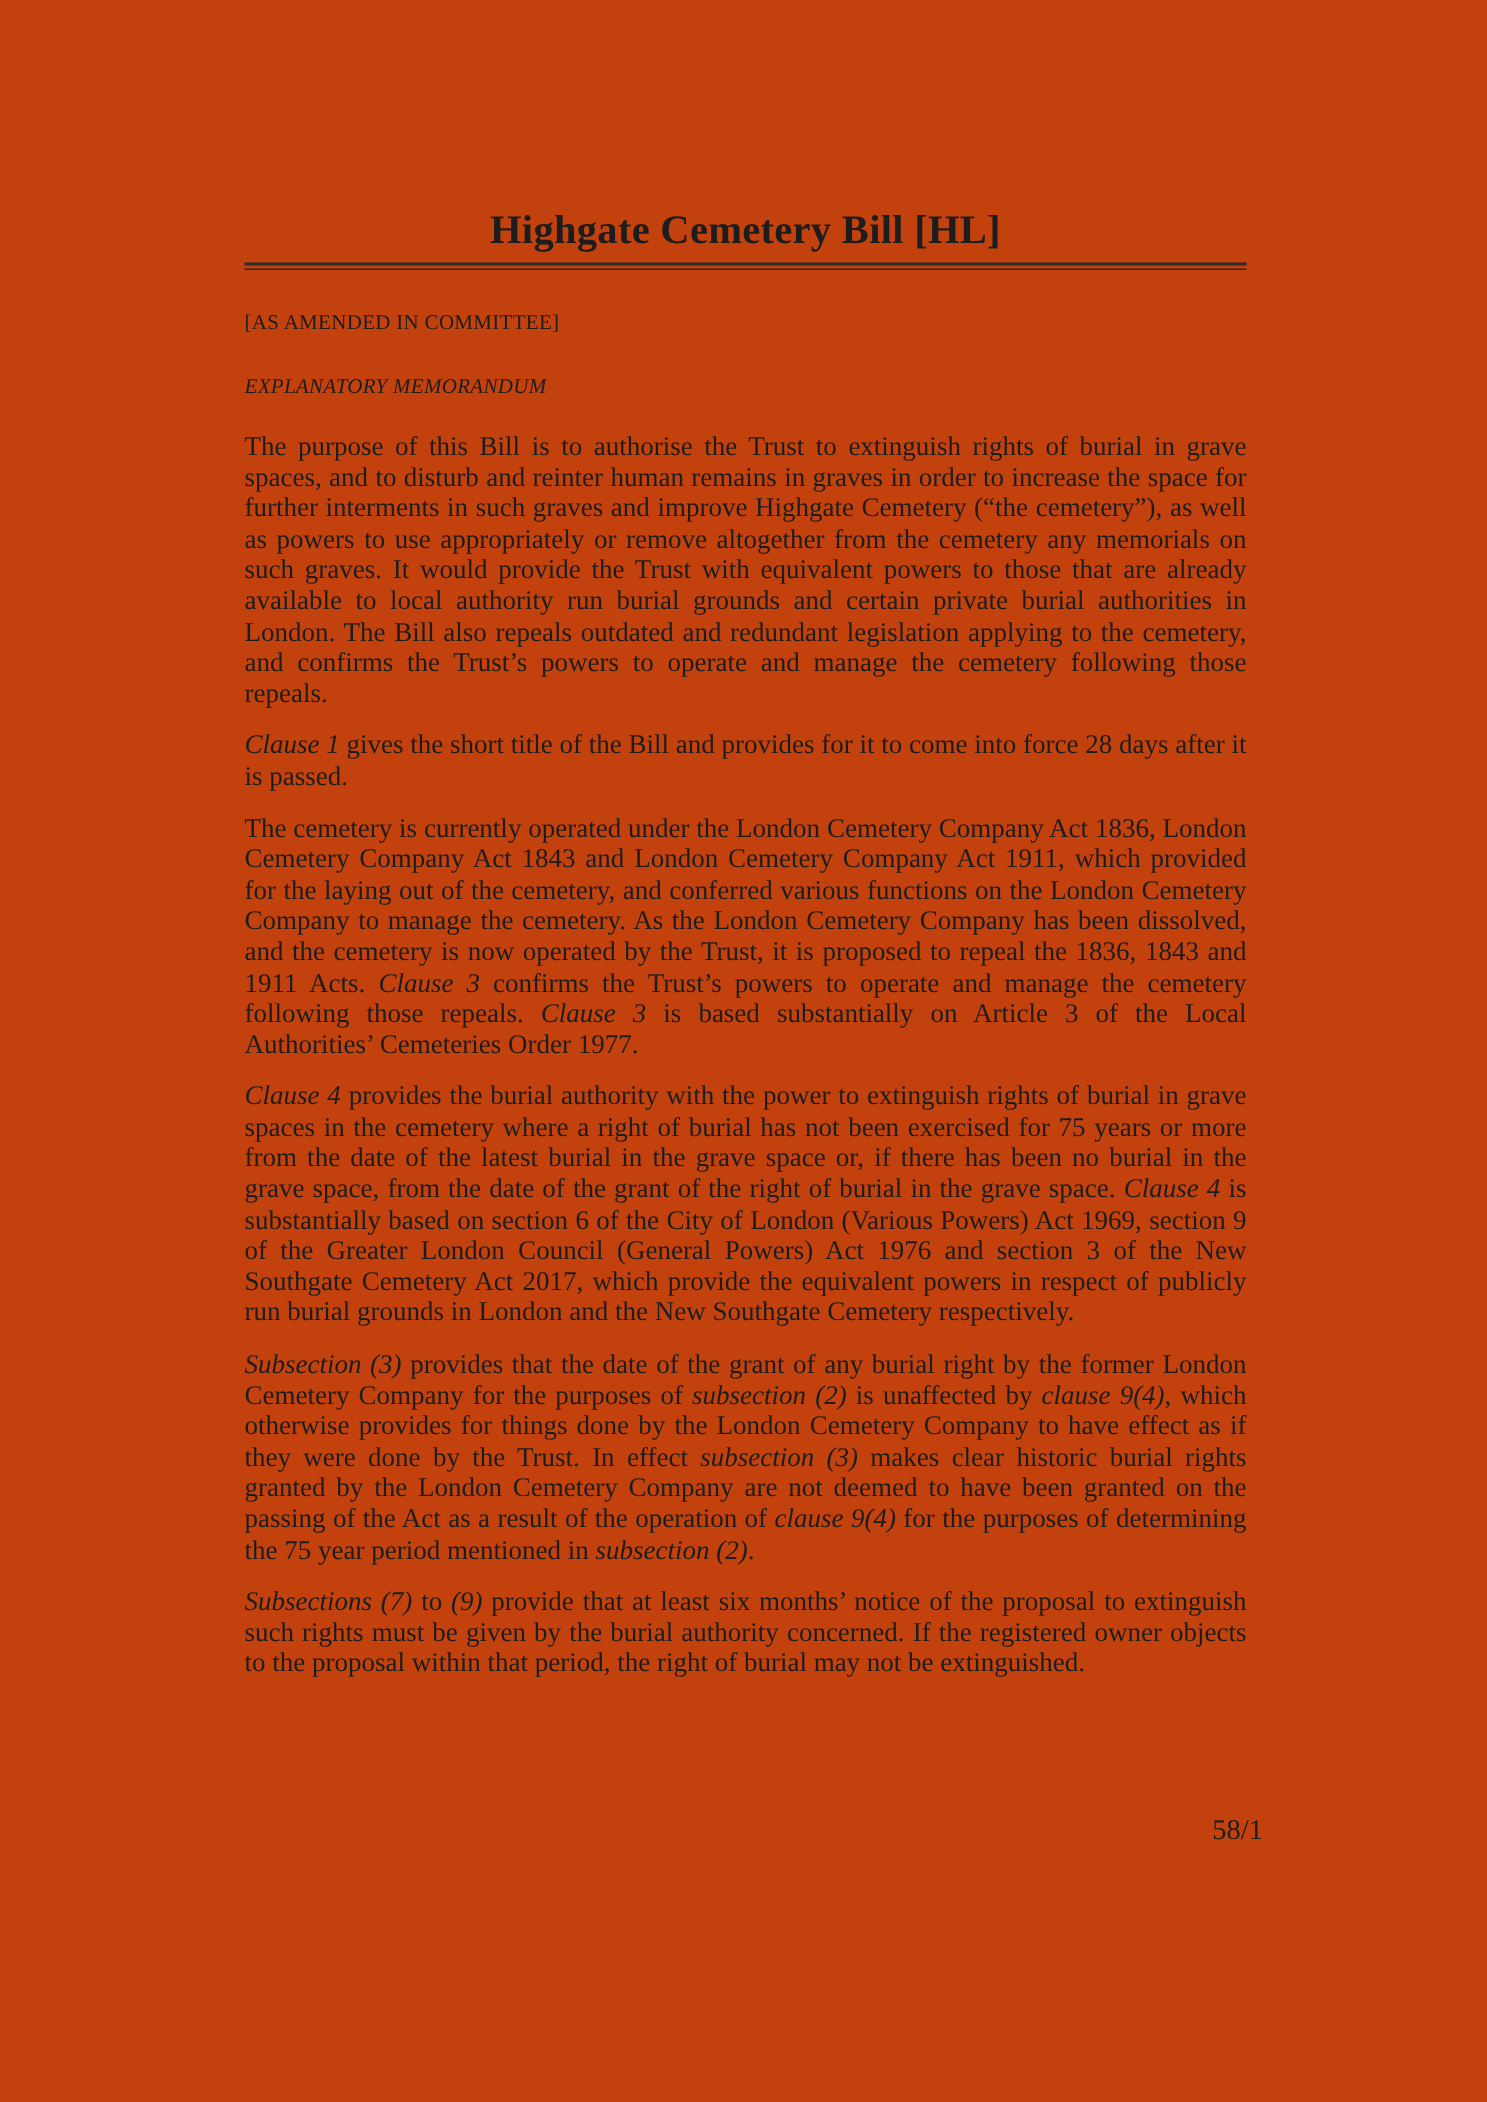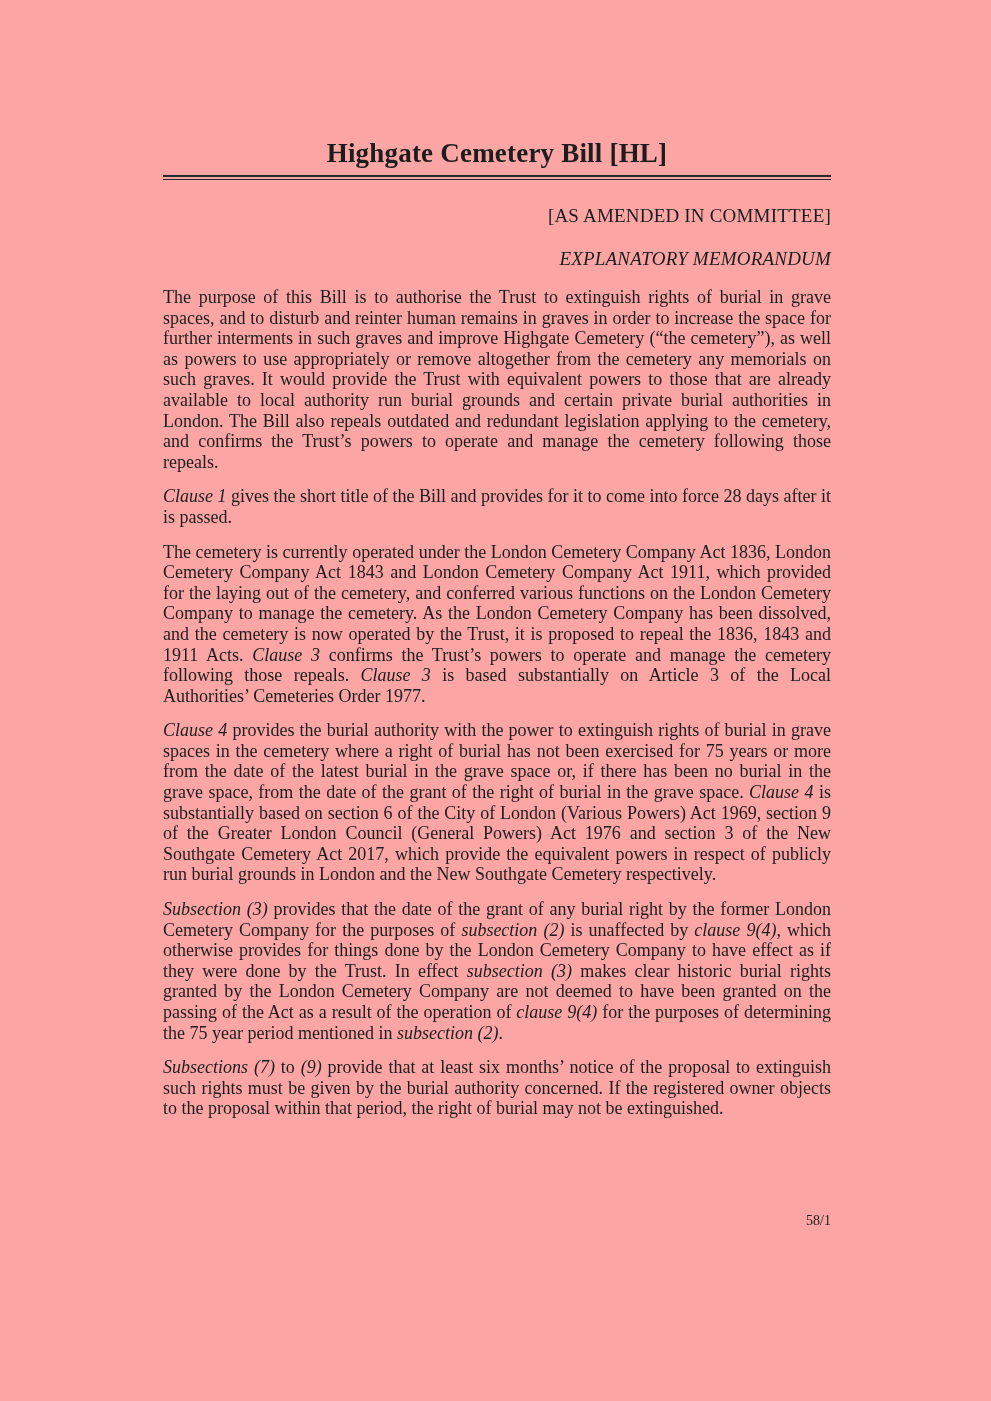--- a/index.html
+++ b/index.html
@@ -4,21 +4,21 @@
 <style>
   html, body {
     margin: 0;
     padding: 0;
     background: #ffffff;
   }
   .page {
     position: relative;
     width: 991px;
     height: 1401px;
-    background: #fca5a5;
+    background: #c2410c;
     font-family: "Liberation Serif", "DejaVu Serif", serif;
     color: #1d1d1d;
     overflow: hidden;
   }
   .content {
     position: absolute;
     left: 163px;
     top: 0;
     width: 668px;
     padding-top: 138px;
@@ -32,23 +32,23 @@
     letter-spacing: 0.2px;
   }
   .title-rule {
     margin-top: 6px;
     height: 2px;
     border-top: 2.5px solid #2b2b2b;
     border-bottom: 1.5px solid #2b2b2b;
   }
   .subheading {
     margin-top: 25px;
-    font-size: 19px;
+    font-size: 14px;
     line-height: 22px;
-    text-align: right;
+    text-align: left;
     letter-spacing: 0.2px;
   }
   .subheading.second {
     margin-top: 21px;
     font-style: italic;
   }
   .body-text {
     margin-top: 17px;
     font-size: 18px;
     line-height: 20.6px;
@@ -57,22 +57,22 @@
     margin: 0 0 14px 0;
     text-align: justify;
     text-justify: inter-word;
   }
   .body-text p i {
     font-style: italic;
   }
   .page-number {
     position: absolute;
     top: 1210px;
-    right: 160px;
-    font-size: 14px;
+    right: 149px;
+    font-size: 19px;
     line-height: 22px;
     color: #1d1d1d;
     text-align: right;
   }
 </style>
 </head>
 <body>
 
 <div class="page">
   <div class="content">

